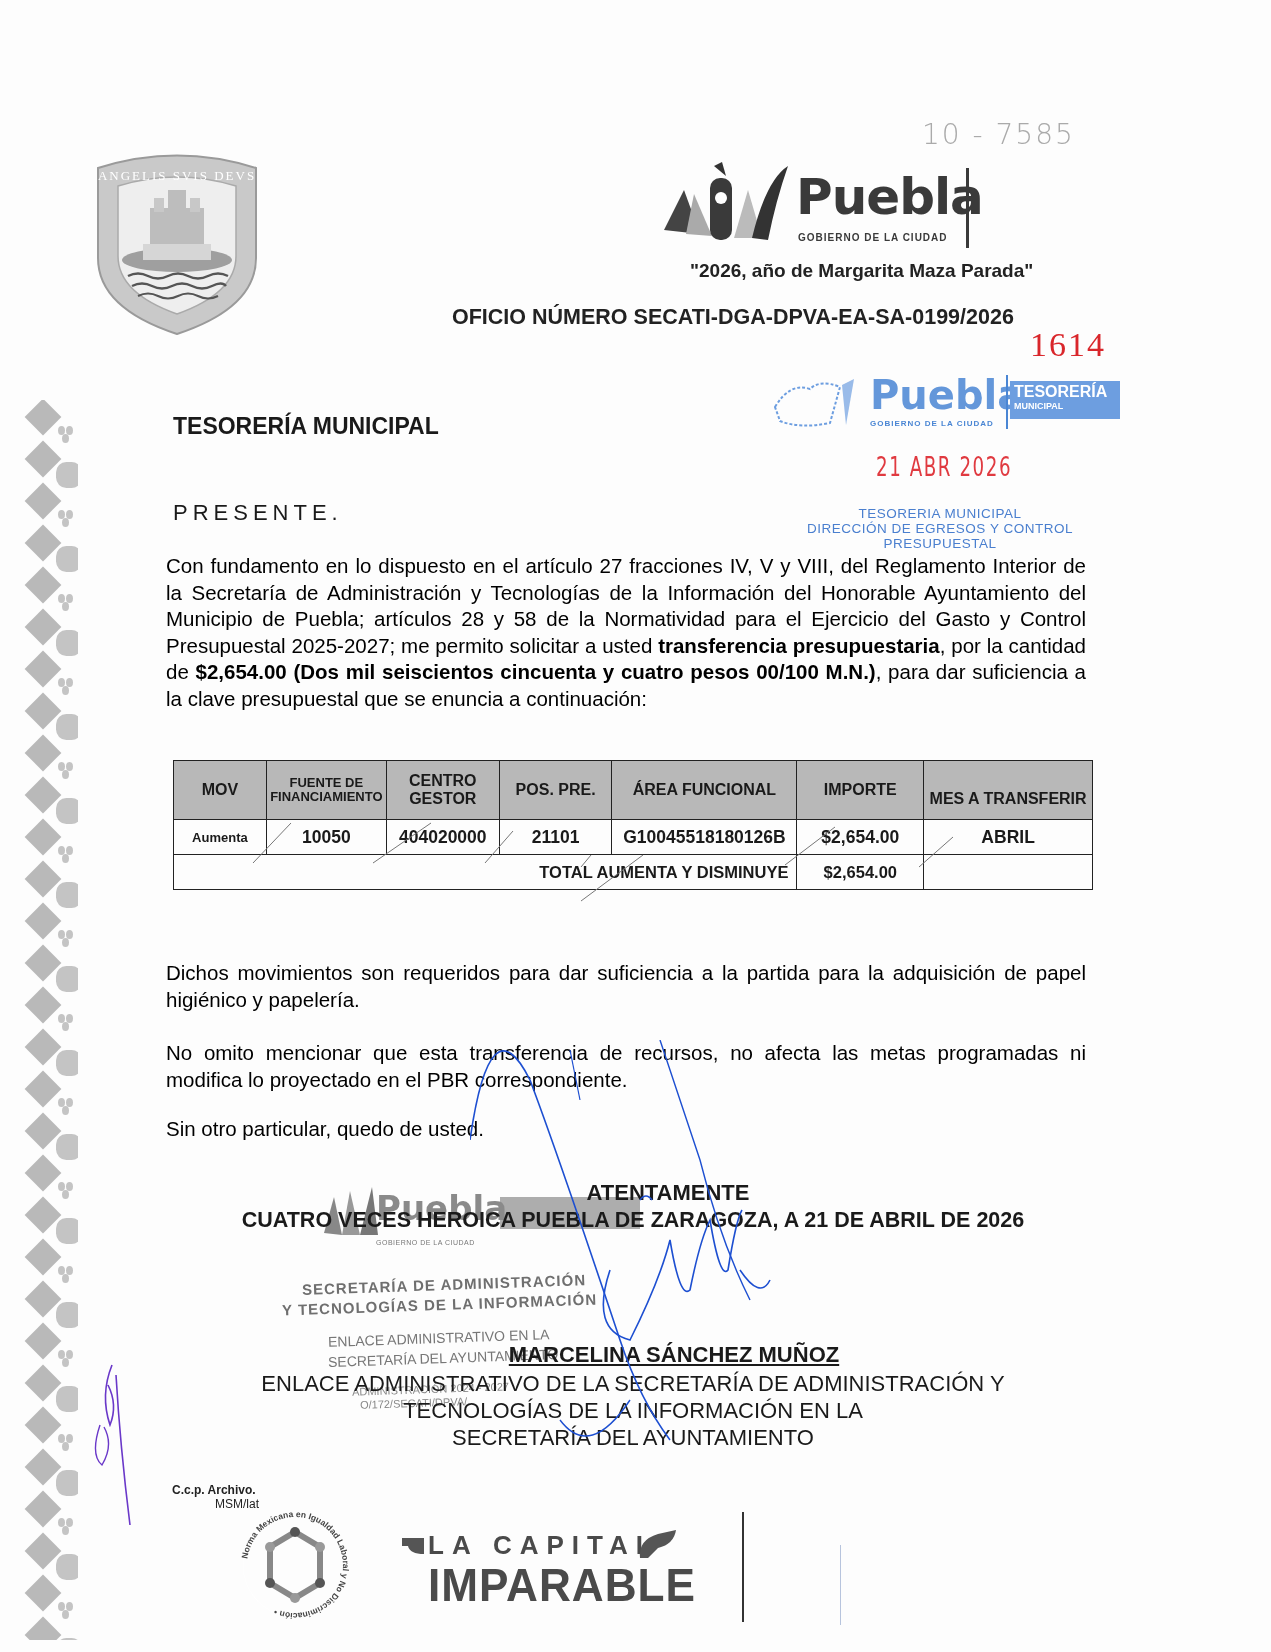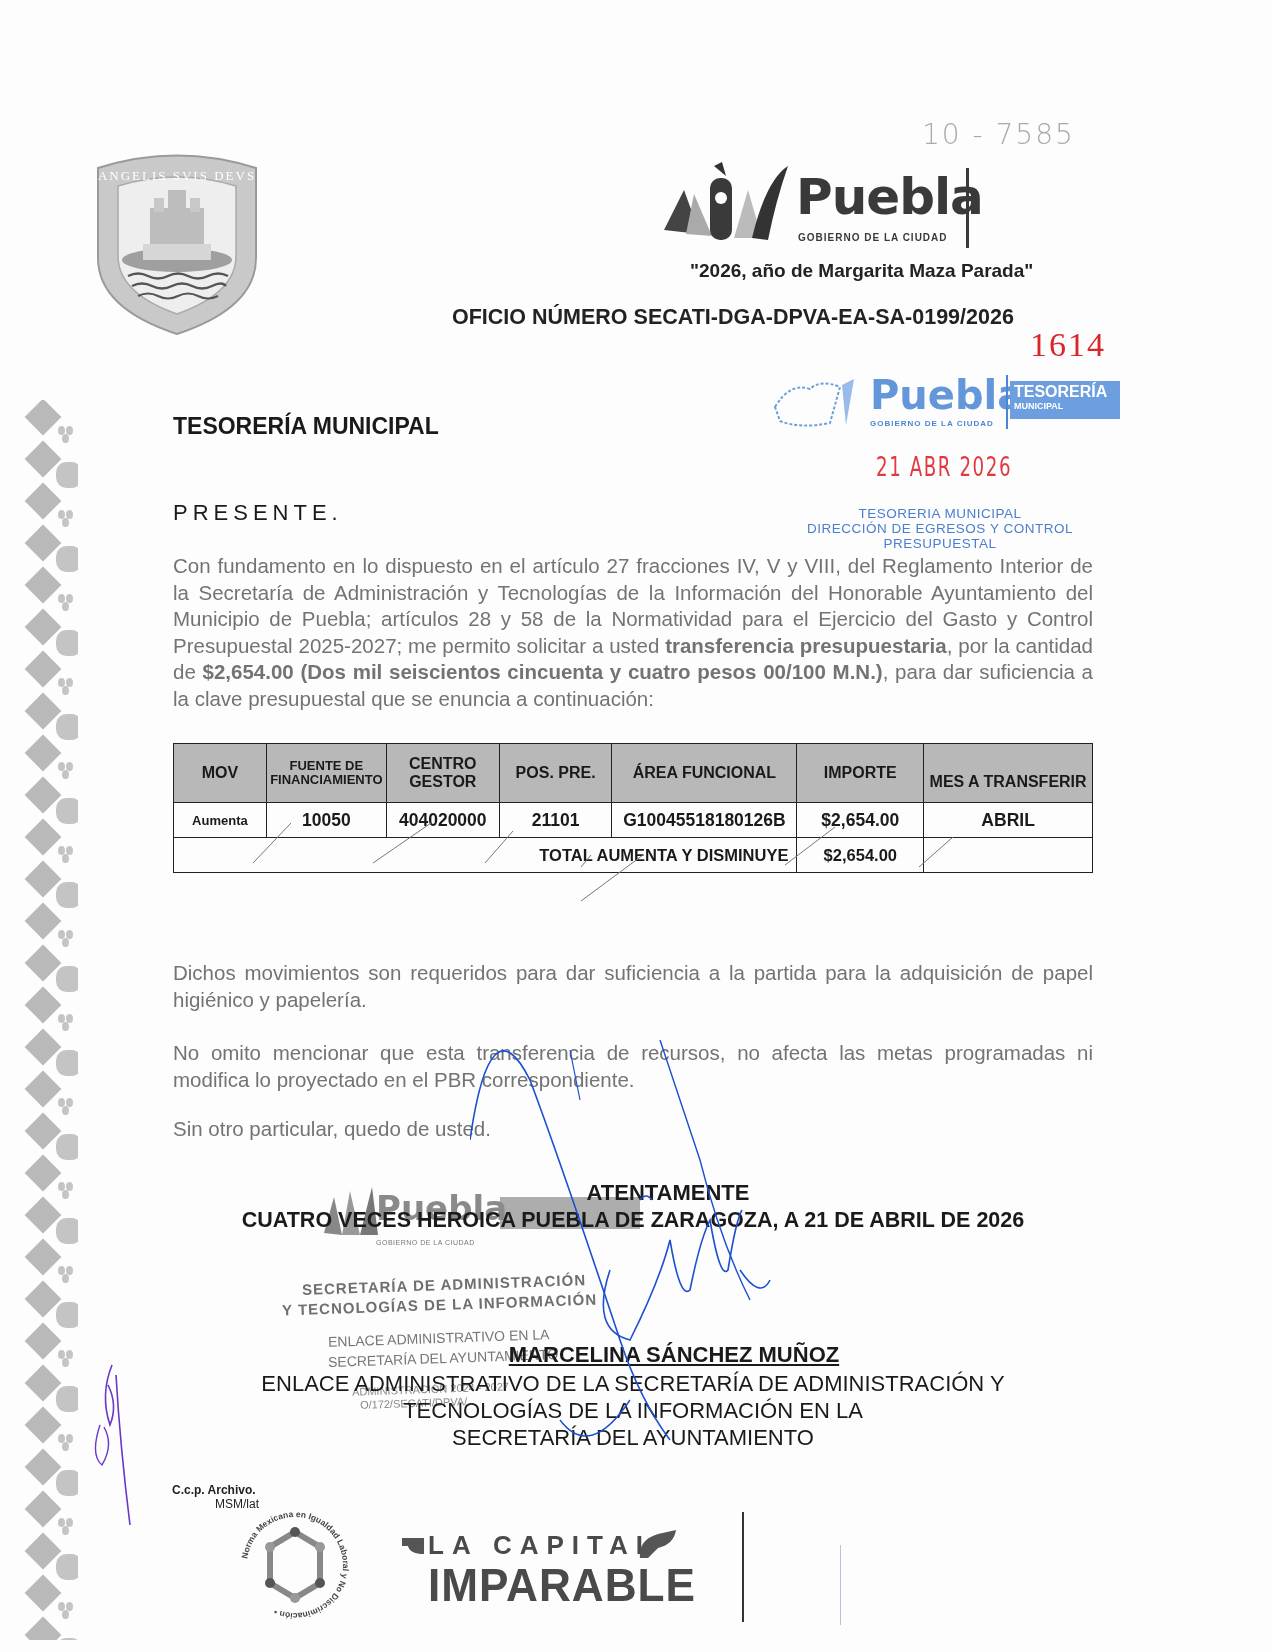--- a/index.html
+++ b/index.html
@@ -41,28 +41,28 @@
   .stamp-box .t1 { font-size: 16px; }
   .stamp-box .t2 { font-size: 9px; margin-top: 2px; }
   .stamp-art { position: absolute; left: 0; top: 2px; width: 95px; height: 52px; }
   .stamp-date { left: 876px; top: 452px; font-family: "DejaVu Sans Condensed", "DejaVu Sans", sans-serif; font-size: 26px; color: #e03a40; transform: scaleX(.78); transform-origin: left; letter-spacing: 2px; }
   .stamp-lines { left: 790px; top: 506px; width: 300px; text-align: center; font-size: 13.5px; color: #4a7fcf; line-height: 15px; letter-spacing: .5px; }
 
   
   .addressee { left: 173px; top: 412px; font-size: 23px; font-weight: bold; line-height: 29px; color: #1a1a1a; }
   .presente { left: 173px; top: 500px; font-size: 22px; letter-spacing: 5px; color: #1a1a1a; }
 
-  .body-para { left: 173px; width: 920px; font-size: 20.5px; line-height: 26.5px; text-align: justify; color: #737373; }
+  .body-para { left: 166px; width: 920px; font-size: 20.5px; line-height: 26.5px; text-align: justify; color: #000000; }
   .p1 { top: 553px; }
   .p2 { top: 960px; }
   .p3 { top: 1040px; }
   .p4 { top: 1116px; }
 
   
-  .budget-table { left: 173px; top: 743px; width: 920px; border-collapse: collapse; font-size: 17px; }
+  .budget-table { left: 173px; top: 760px; width: 920px; border-collapse: collapse; font-size: 17px; }
   .budget-table th, .budget-table td { border: 1.5px solid #222; text-align: center; vertical-align: middle; }
   .budget-table th { background: #b8b8b8; font-weight: bold; height: 59px; line-height: 1.1; font-size: 16px; }
   .budget-table th.sm { font-size: 13px; }
   .budget-table td { height: 35px; font-size: 17.5px; }
   .budget-table td.mov { font-size: 13px; }
   .budget-table tr.bold td { font-weight: bold; }
   .budget-table td.total-label { text-align: right; padding-right: 8px; font-weight: bold; font-size: 16.5px; }
   .budget-table td.total-val { font-weight: bold; font-size: 16.5px; }
 
   

